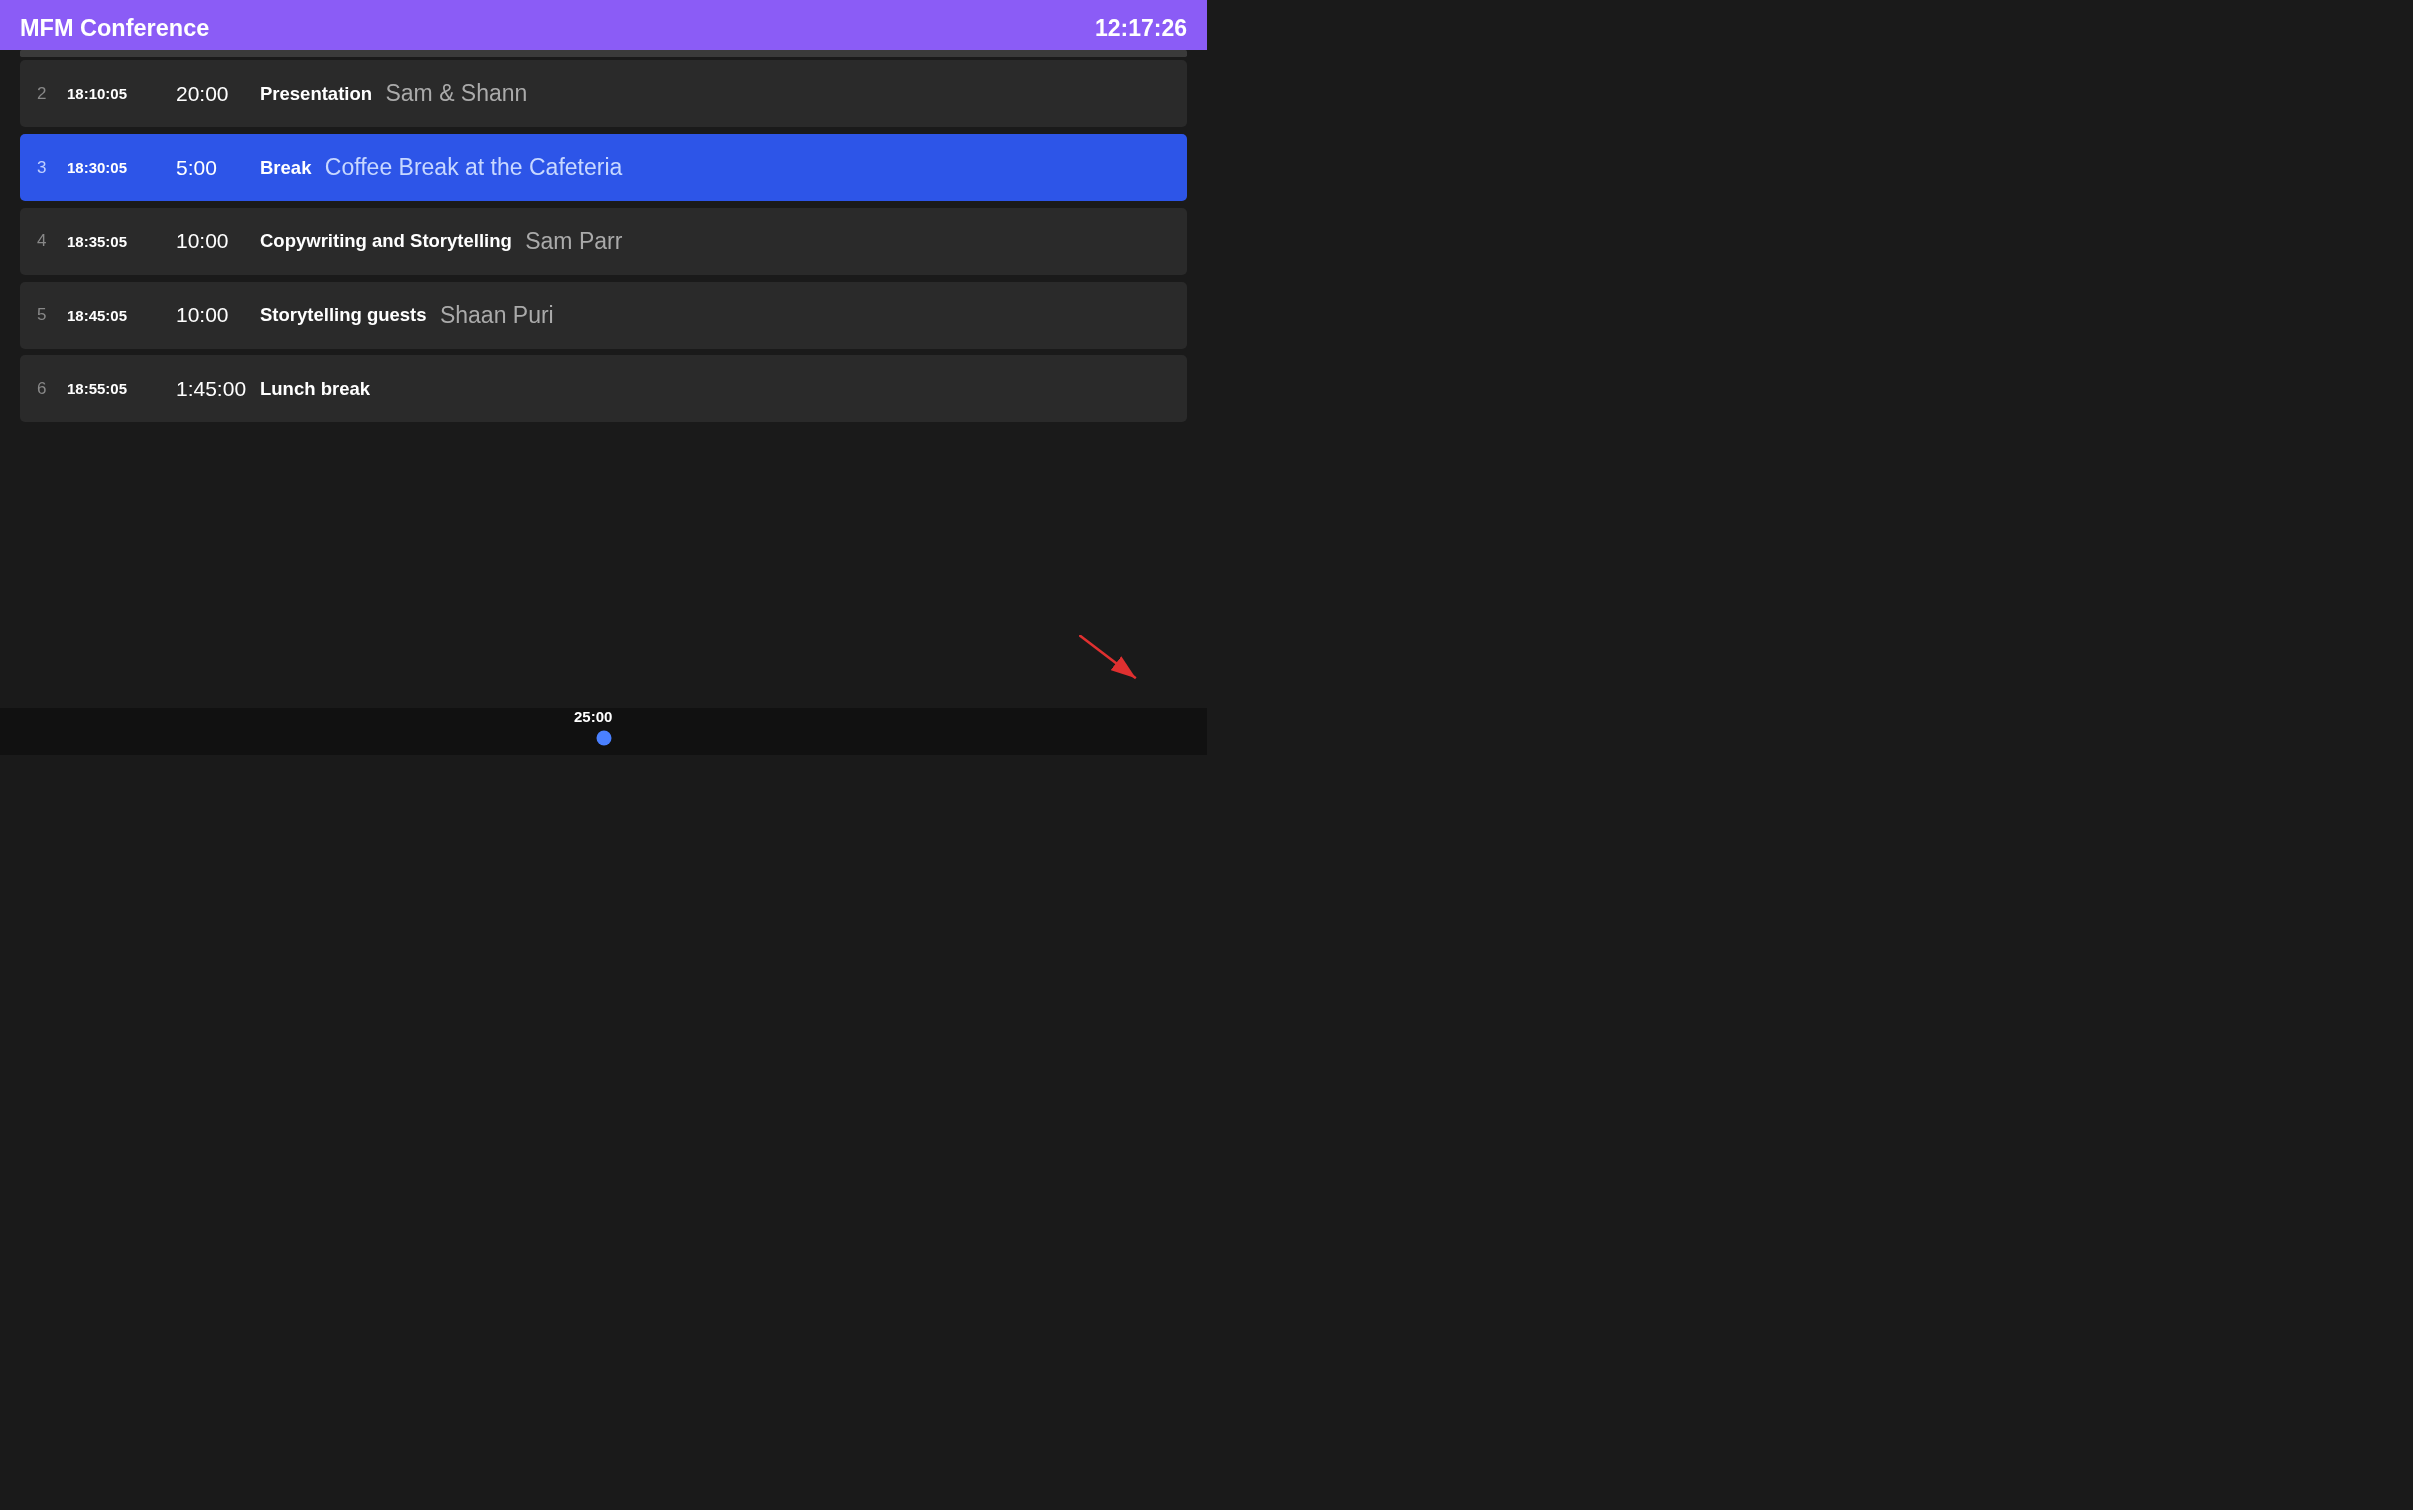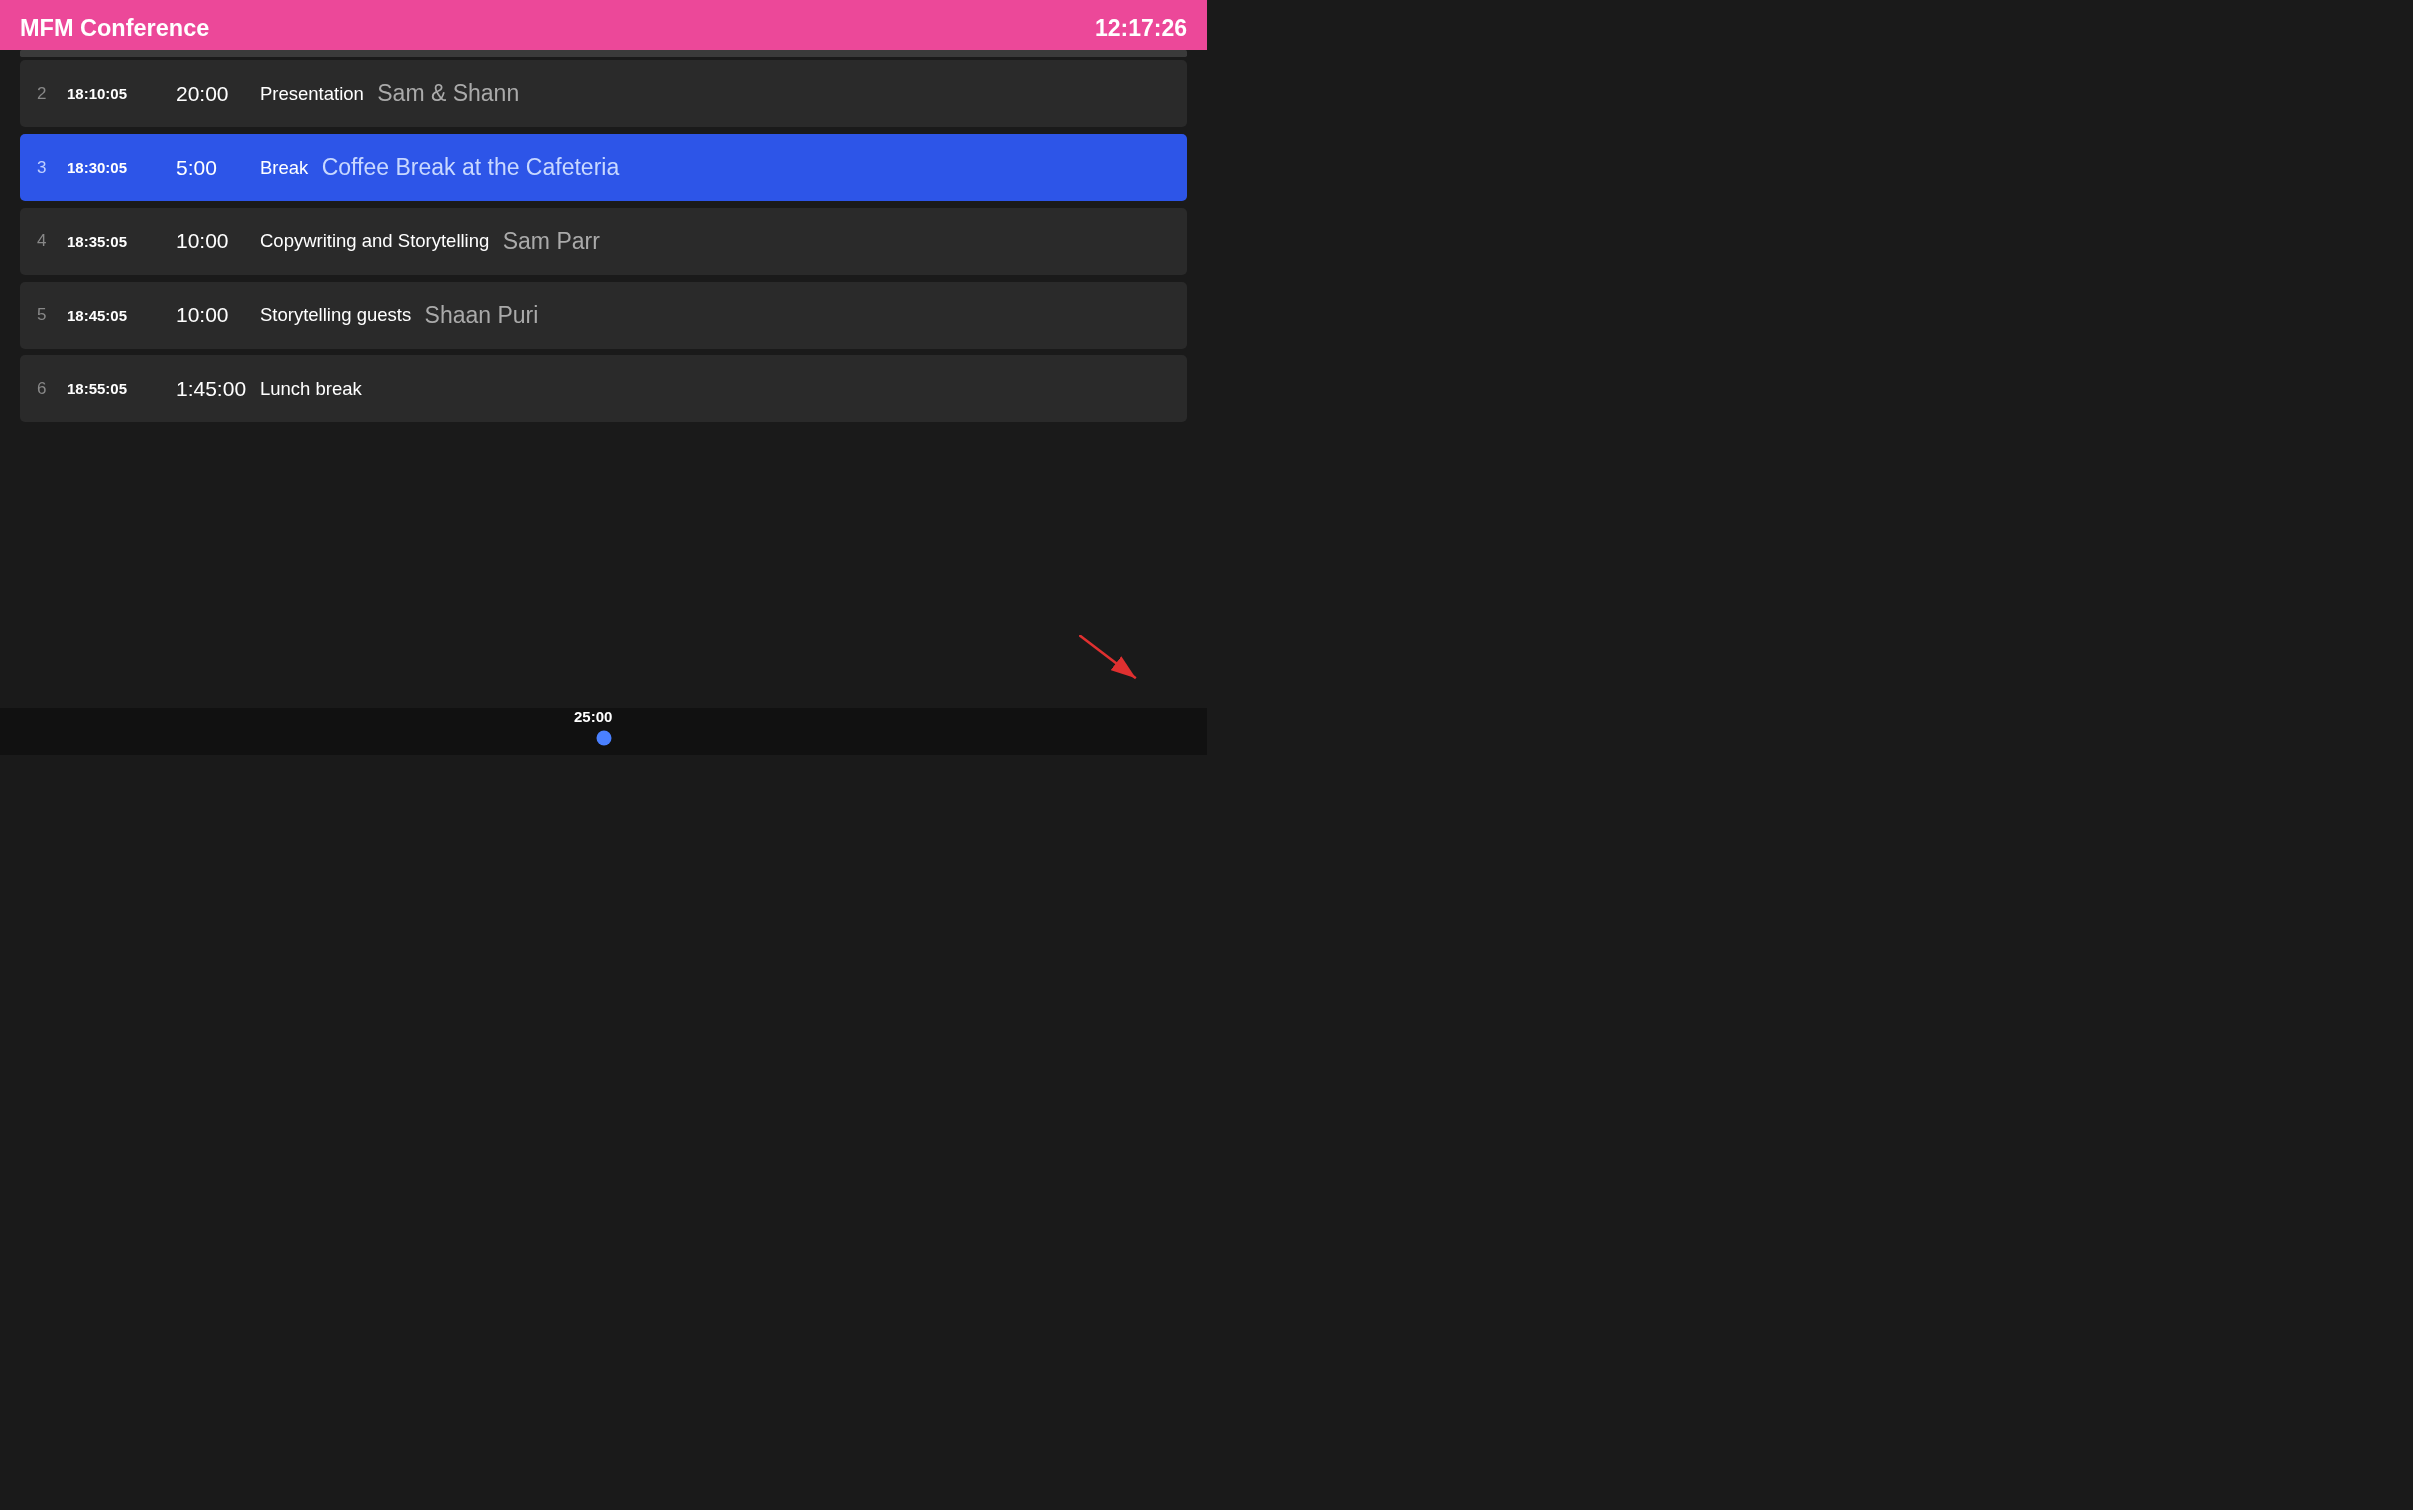--- a/index.html
+++ b/index.html
@@ -16,21 +16,21 @@
       height: 755px;
       overflow: hidden;
       position: relative;
     }
 
     .header {
       display: flex;
       justify-content: space-between;
       align-items: center;
       padding: 15px 20px 8.4px 20px;
-      background-color: #ec4899;
+      background-color: #8b5cf6;
       gap: 12px;
     }
 
     .header-title {
       font-size: 23.5px;
       font-weight: 700;
       color: #ffffff;
     }
 
     .header-time {
@@ -82,21 +82,21 @@
     .item-duration {
       font-size: 21px;
       font-weight: 400;
       color: #ffffff;
       width: 84px;
       flex-shrink: 0;
     }
 
     .item-title {
       font-size: 18.5px;
-      font-weight: 400;
+      font-weight: 700;
       color: #ffffff;
       margin-right: 13.4px;
     }
 
     .item-subtitle {
       font-size: 23px;
       font-weight: 400;
       color: #aaaaaa;
       text-align: right;
     }

